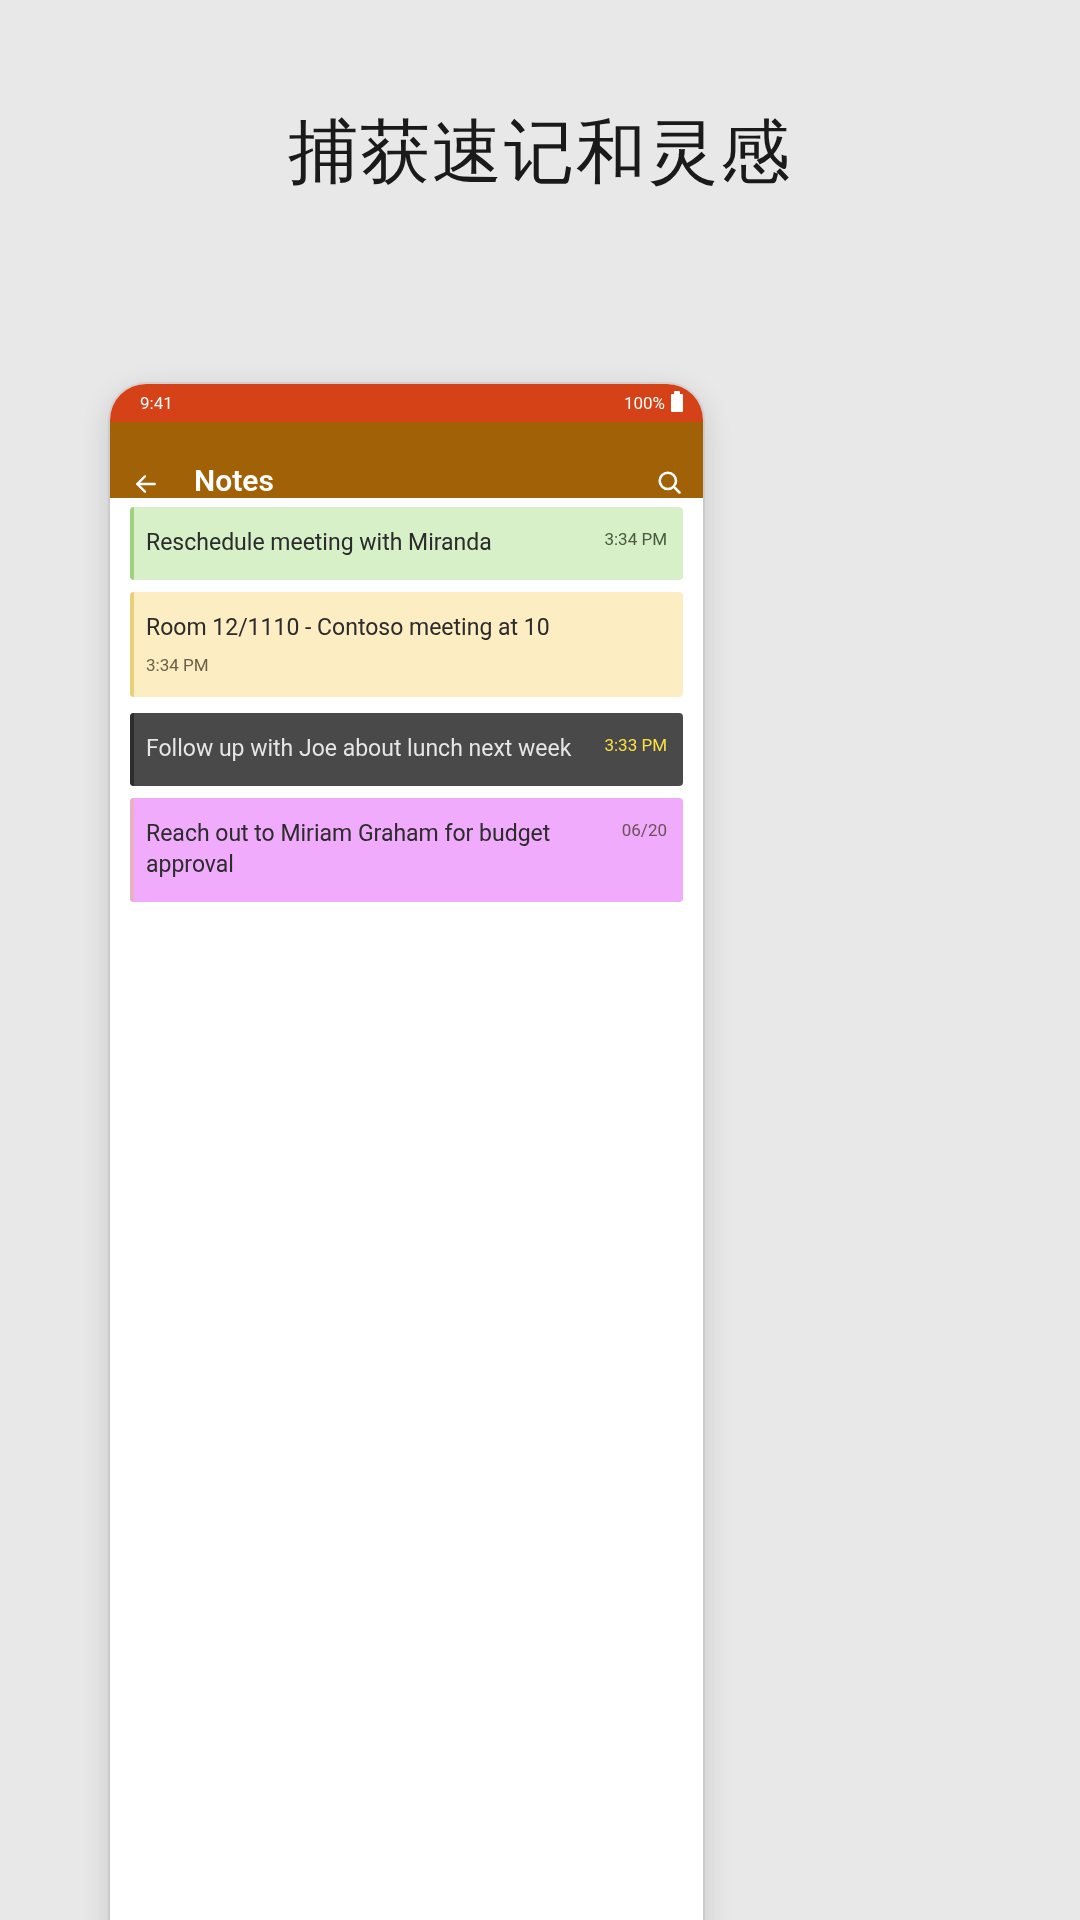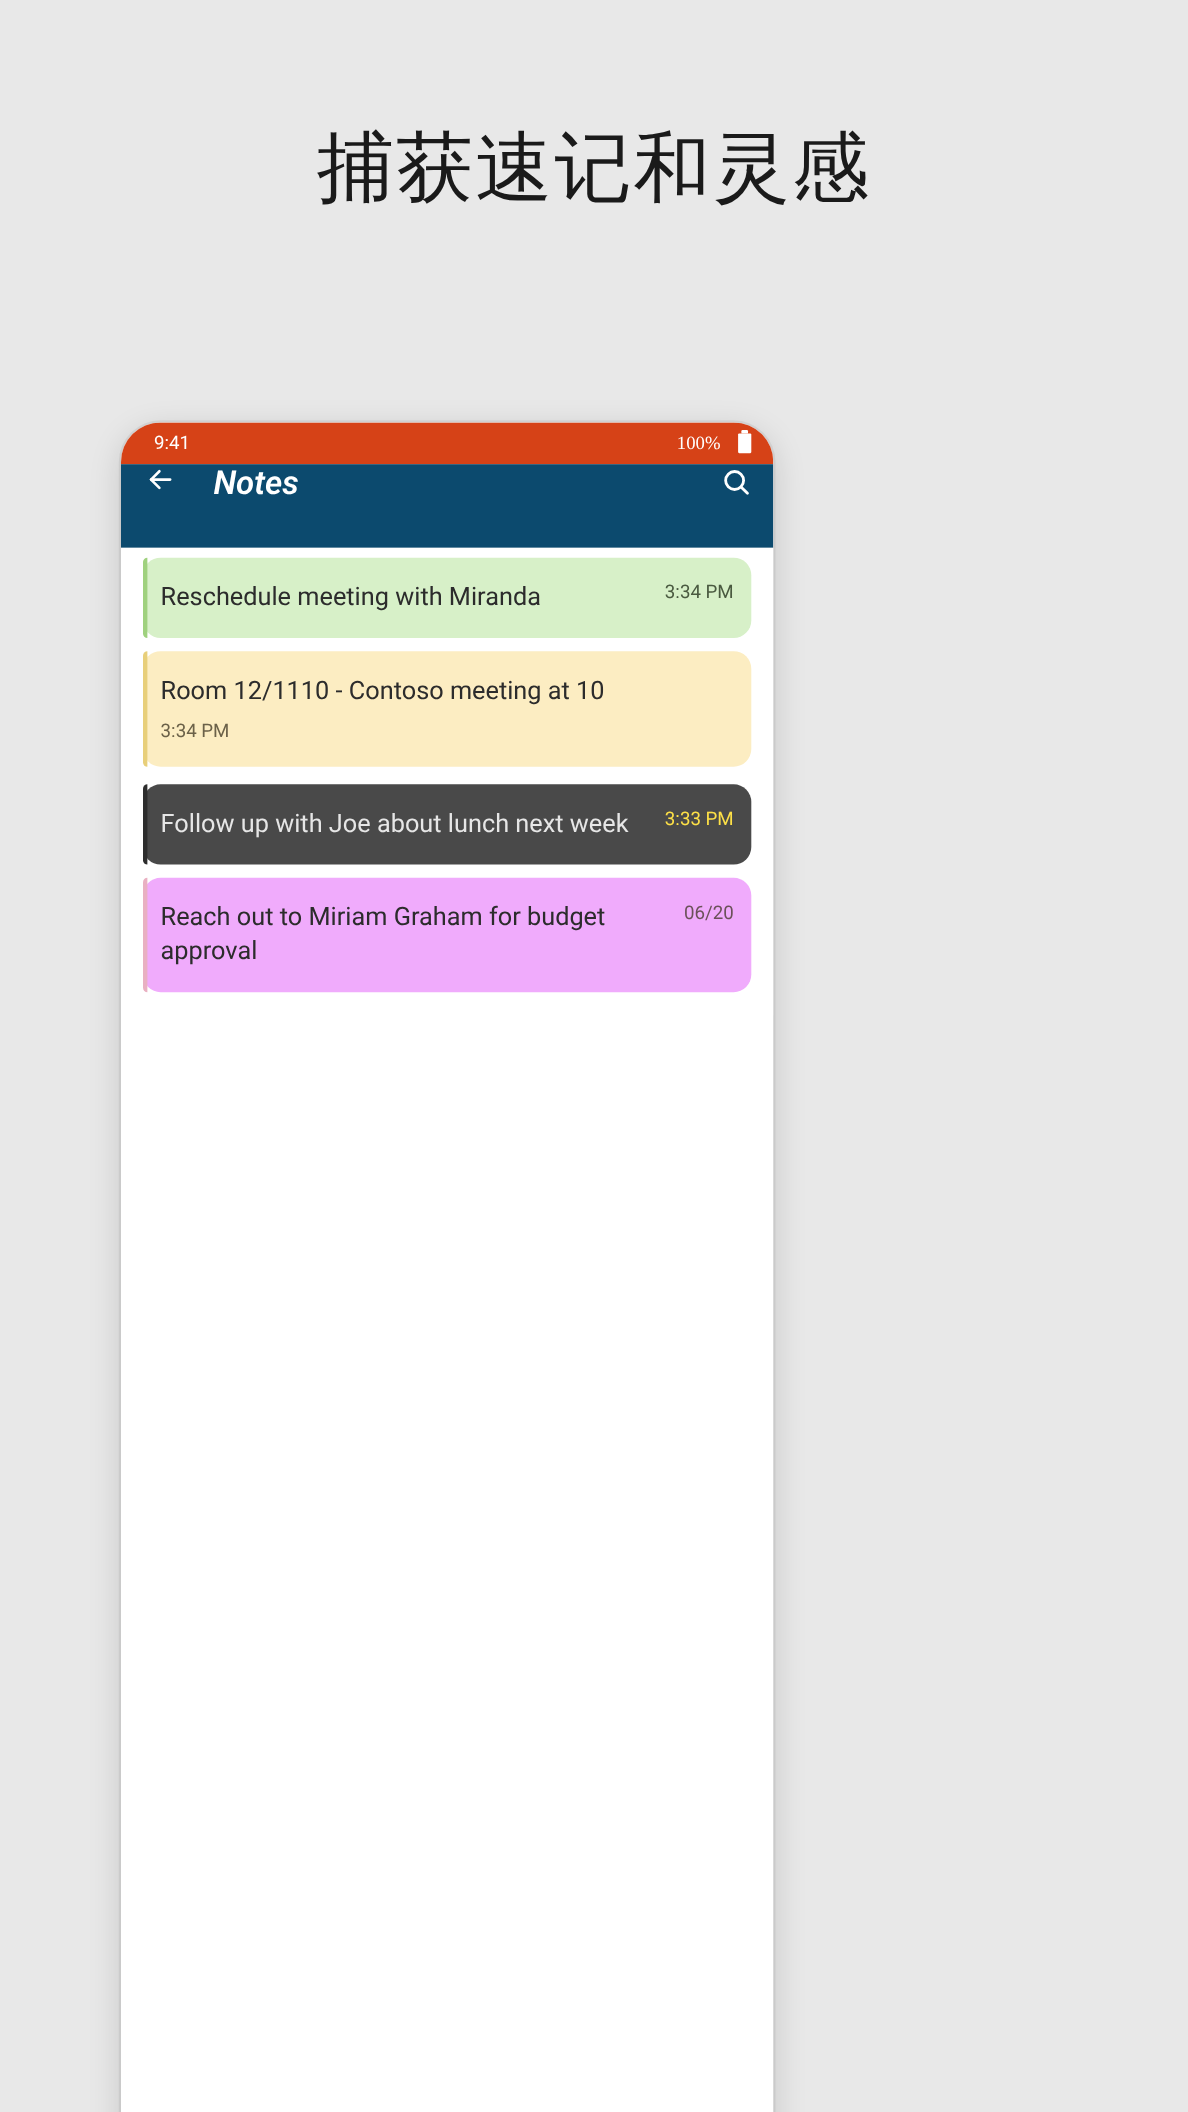--- a/index.html
+++ b/index.html
@@ -45,48 +45,46 @@
       align-items: center;
       justify-content: space-between;
       padding: 0 20px 0 30px;
       color: #ffffff;
       font-size: 17px;
       font-weight: 400;
     }
     .status-right {
       display: flex;
       align-items: center;
-      gap: 16px;
-      font-family: Liberation Serif, serif;
+      gap: 6px;
     }
     .battery-icon {
       width: 12px;
       height: 18px;
       background: #ffffff;
       border-radius: 1px;
       position: relative;
     }
     .battery-icon::before {
       content: "";
       position: absolute;
       top: -3px;
       left: 3px;
       width: 6px;
       height: 3px;
       background: #ffffff;
       border-radius: 1px 1px 0 0;
     }
     .app-bar {
       height: 76px;
-      background: #0c4a6e;
-      display: flex;
-      align-items: flex-start;
+      background: #a16207;
+      display: flex;
+      align-items: flex-end;
       padding: 0 18px 0 22px;
       color: #ffffff;
-      font-style: italic;
     }
     .back-arrow {
       width: 28px;
       height: 28px;
       display: flex;
       align-items: center;
       justify-content: center;
       cursor: pointer;
     }
     .back-arrow svg {
@@ -109,21 +107,21 @@
     }
     .search-btn svg {
       width: 28px;
       height: 28px;
     }
     .notes-list {
       padding: 9px 20px;
       background: #ffffff;
     }
     .note-card {
-      border-radius: 16px;
+      border-radius: 4px;
       padding: 20px 16px 22px 16px;
       margin-bottom: 12px;
       display: flex;
       align-items: flex-start;
       justify-content: space-between;
       gap: 10px;
       position: relative;
     }
     .note-card::before {
       content: "";

